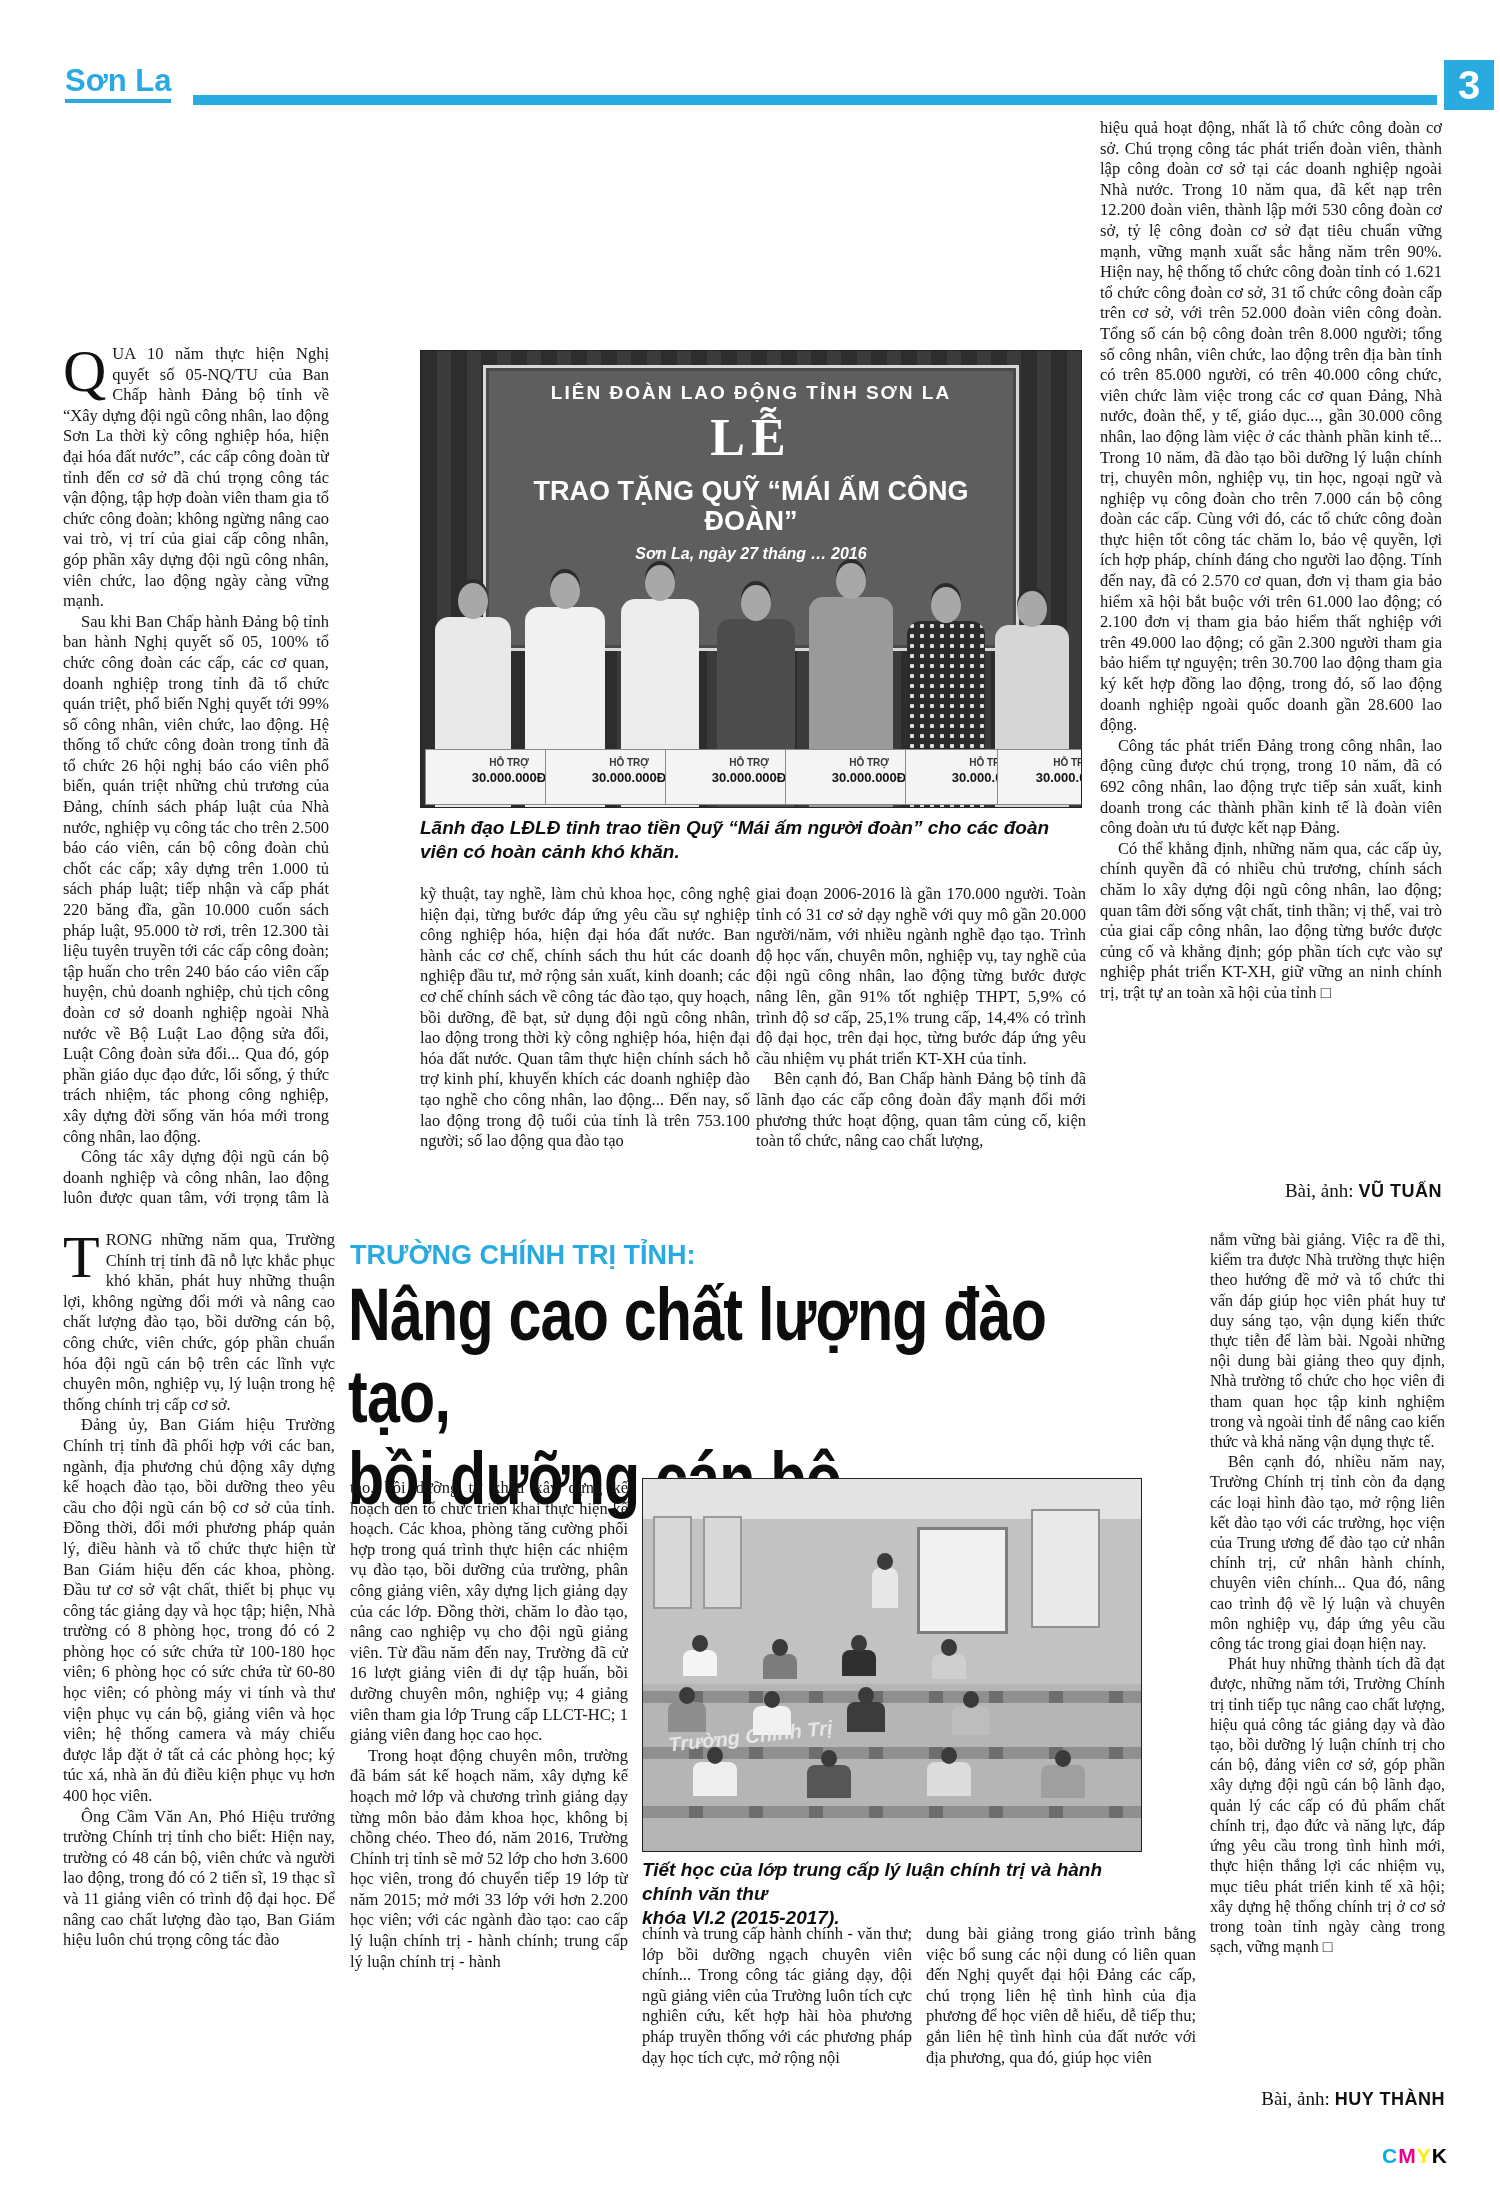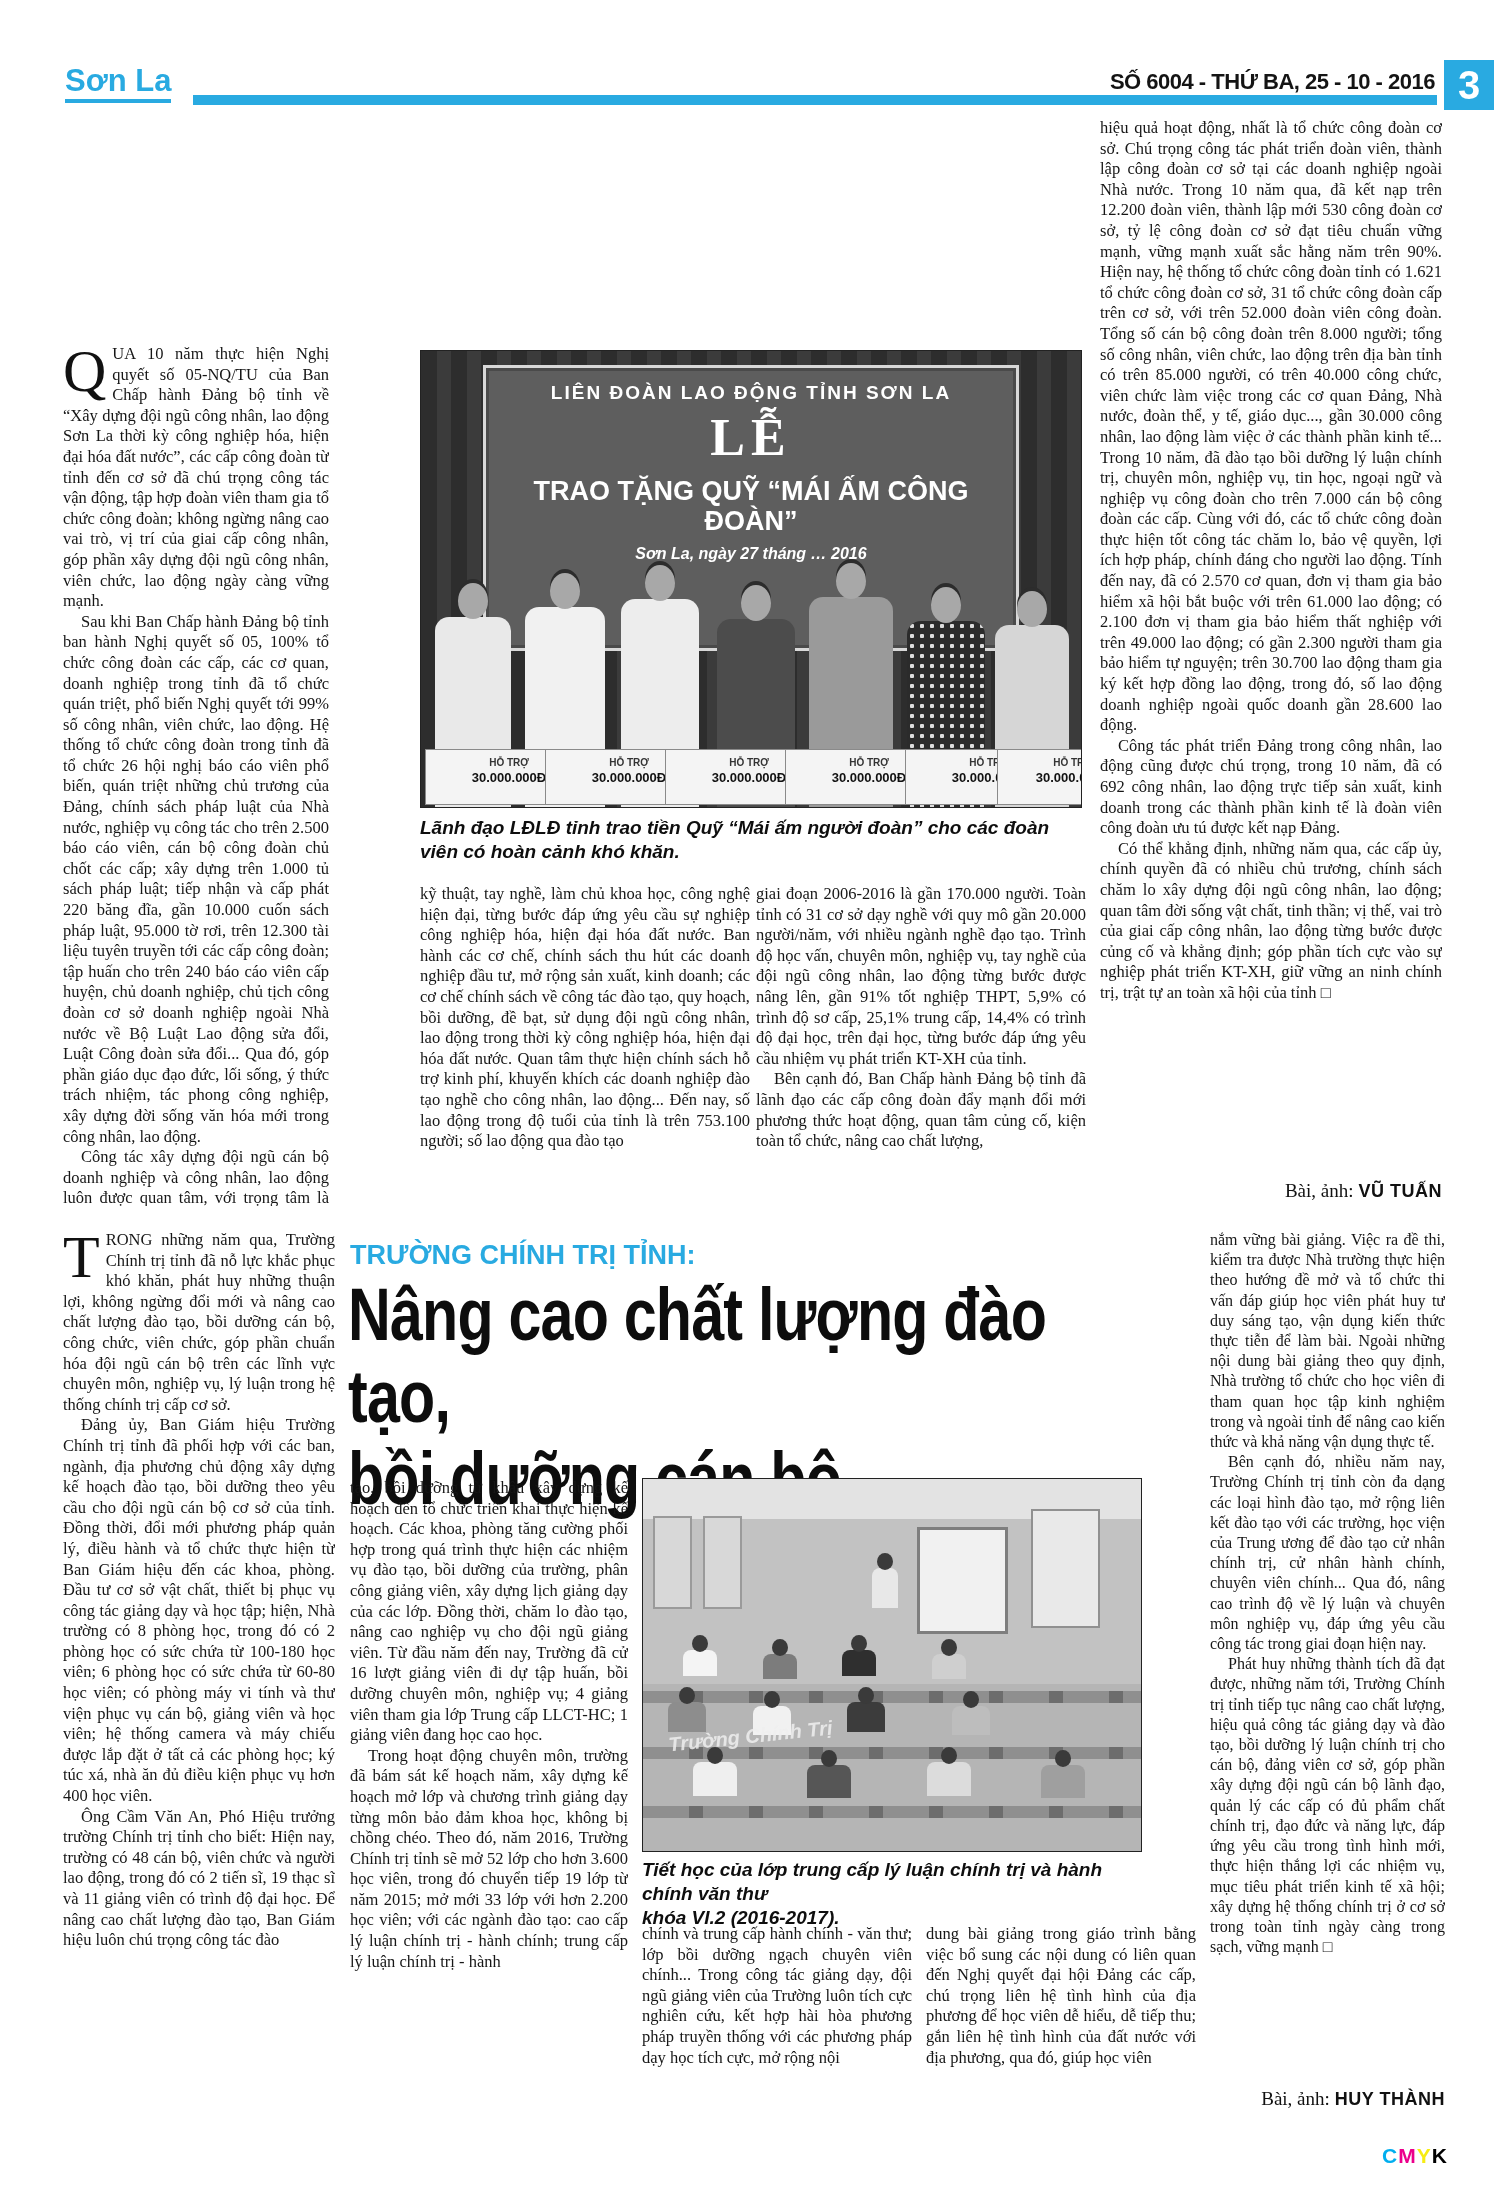--- a/index.html
+++ b/index.html
@@ -67,21 +67,20 @@
   
   .cmyk{position:absolute;left:1382px;top:2144px;font:bold 21px/24px "Liberation Sans",sans-serif;letter-spacing:1px;}
   .cmyk .c{color:#00aeef}.cmyk .m{color:#ec008c}.cmyk .y{color:#f7ec13}.cmyk .k{color:#000}
 </style>
 </head>
 <body>
 
 <div id="page">
 
   <div class="brand">Sơn La</div>
-  <div class="issue">SỐ 6004 - THỨ BA, 25 - 10 - 2016</div>
   <div class="blue-bar"></div>
   <div class="page-box">3</div>
 
 
   <div class="col" style="left:63px;top:344px;width:266px;height:862px;">
     <p><span class="dropcap">Q</span><span>UA 10 năm thực hiện Nghị quyết số 05-NQ/TU của Ban Chấp hành Đảng bộ tỉnh về “Xây dựng đội ngũ công nhân, lao động Sơn La thời kỳ công nghiệp hóa, hiện đại hóa đất nước”, các cấp công đoàn từ tỉnh đến cơ sở đã chú trọng công tác vận động, tập hợp đoàn viên tham gia tổ chức công đoàn; không ngừng nâng cao vai trò, vị trí của giai cấp công nhân, góp phần xây dựng đội ngũ công nhân, viên chức, lao động ngày càng vững mạnh.</span></p>
     <p class="ind">Sau khi Ban Chấp hành Đảng bộ tỉnh ban hành Nghị quyết số 05, 100% tổ chức công đoàn các cấp, các cơ quan, doanh nghiệp trong tỉnh đã tổ chức quán triệt, phổ biến Nghị quyết tới 99% số công nhân, viên chức, lao động. Hệ thống tổ chức công đoàn trong tỉnh đã tổ chức 26 hội nghị báo cáo viên phổ biến, quán triệt những chủ trương của Đảng, chính sách pháp luật của Nhà nước, nghiệp vụ công tác cho trên 2.500 báo cáo viên, cán bộ công đoàn chủ chốt các cấp; xây dựng trên 1.000 tủ sách pháp luật; tiếp nhận và cấp phát 220 băng đĩa, gần 10.000 cuốn sách pháp luật, 95.000 tờ rơi, trên 12.300 tài liệu tuyên truyền tới các cấp công đoàn; tập huấn cho trên 240 báo cáo viên cấp huyện, chủ doanh nghiệp, chủ tịch công đoàn cơ sở doanh nghiệp ngoài Nhà nước về Bộ Luật Lao động sửa đổi, Luật Công đoàn sửa đổi... Qua đó, góp phần giáo dục đạo đức, lối sống, ý thức trách nhiệm, tác phong công nghiệp, xây dựng đời sống văn hóa mới trong công nhân, lao động.</p>
     <p class="ind">Công tác xây dựng đội ngũ cán bộ doanh nghiệp và công nhân, lao động luôn được quan tâm, với trọng tâm là bồi dưỡng, đào tạo nâng cao học vấn, trình độ chuyên môn</p>
   </div>
 
@@ -181,21 +180,21 @@
     <div class="student" style="left:41%;top:60%;width:38px;height:30px;background:#3c3c3c;"></div>
     <div class="student" style="left:62%;top:61%;width:38px;height:29px;background:#bdbdbd;"></div>
     <div class="student" style="left:10%;top:76%;width:44px;height:34px;background:#efefef;"></div>
     <div class="student" style="left:33%;top:77%;width:44px;height:33px;background:#565656;"></div>
     <div class="student" style="left:57%;top:76%;width:44px;height:34px;background:#dcdcdc;"></div>
     <div class="student" style="left:80%;top:77%;width:44px;height:33px;background:#9f9f9f;"></div>
     <div class="photo2-overlay">Trường Chính Trị</div>
   </div>
   <div class="caption" style="left:642px;top:1858px;width:498px;">
     <div>Tiết học của lớp trung cấp lý luận chính trị và hành chính văn thư</div>
-    <div>khóa VI.2 (2016-2017).</div>
+    <div>khóa VI.2 (2015-2017).</div>
   </div>
 
   <div class="col" style="left:642px;top:1924px;width:270px;height:190px;">
     <p>chính và trung cấp hành chính - văn thư; lớp bồi dưỡng ngạch chuyên viên chính... Trong công tác giảng dạy, đội ngũ giảng viên của Trường luôn tích cực nghiên cứu, kết hợp hài hòa phương pháp truyền thống với các phương pháp dạy học tích cực, mở rộng nội</p>
   </div>
   <div class="col" style="left:926px;top:1924px;width:270px;height:190px;">
     <p>dung bài giảng trong giáo trình bằng việc bổ sung các nội dung có liên quan đến Nghị quyết đại hội Đảng các cấp, chú trọng liên hệ tình hình của địa phương để học viên dễ hiểu, dễ tiếp thu; gắn liên hệ tình hình của đất nước với địa phương, qua đó, giúp học viên</p>
   </div>
 
   <div class="col" style="left:1210px;top:1230px;width:235px;height:852px;font-size:16px;line-height:20.2px;">

